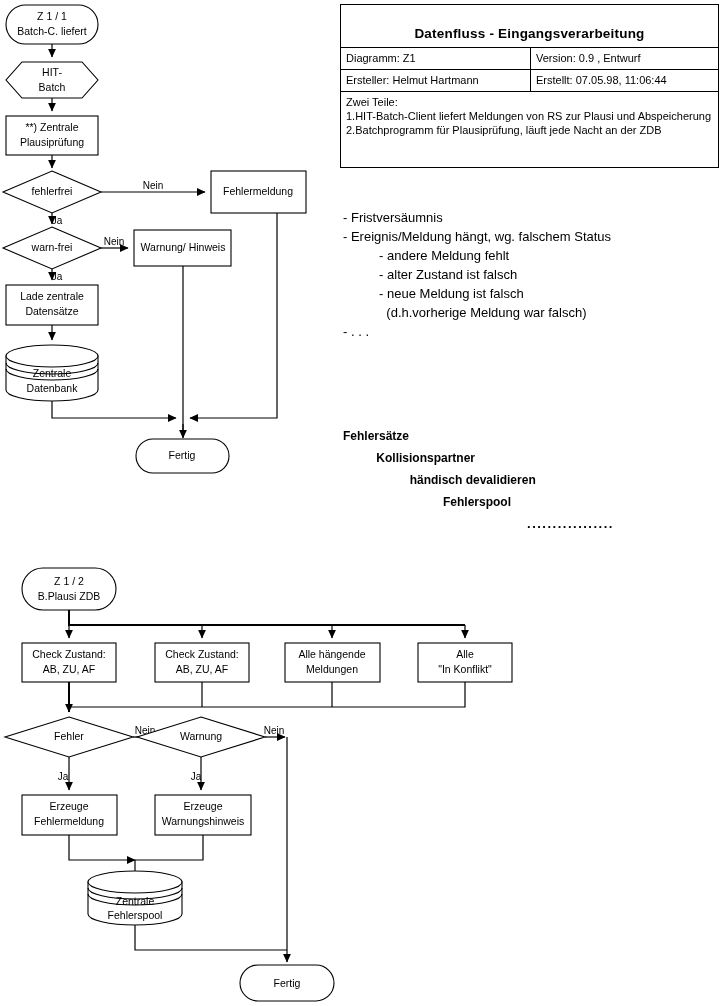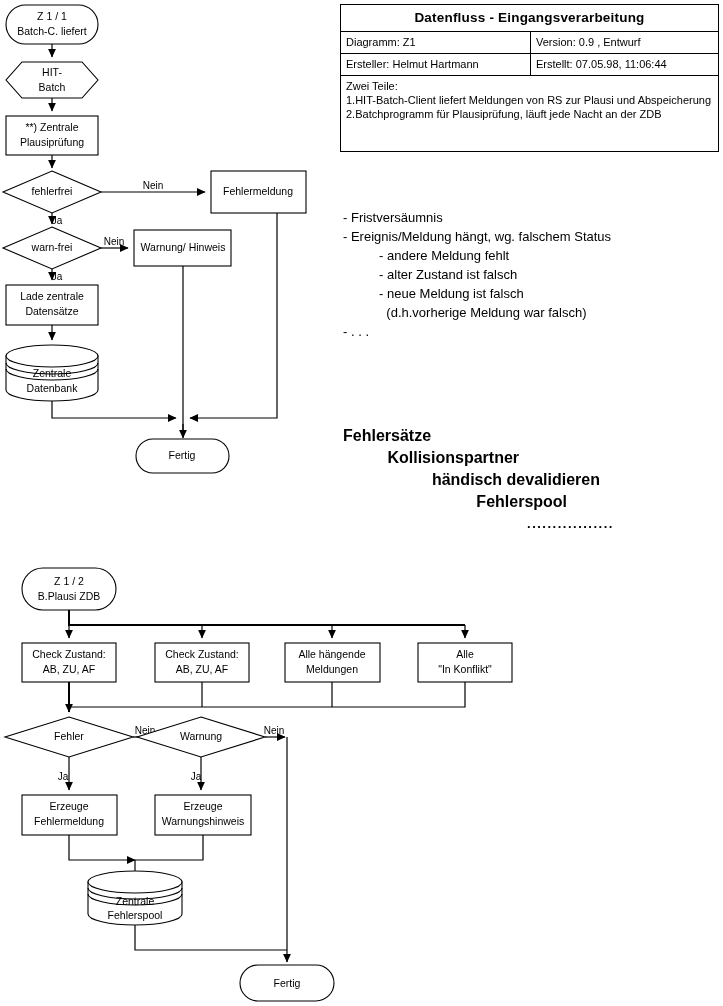--- a/index.html
+++ b/index.html
@@ -77,20 +77,21 @@
     display: flex;
     border-bottom: 1.5px solid #000;
   }
   .tb-row:last-child { border-bottom: none; align-items: flex-end; }
   .tb-title {
     text-align: center;
     font-weight: bold;
     font-size: 13.5px;
     padding: 5px 0 6px 0;
     letter-spacing: 0.2px;
+    margin-top: 16px;
   }
   .tb-cell {
     font-size: 11px;
     padding: 4px 16px 5px 5px;
     box-sizing: border-box;
   }
   .tb-cell.left {
     width: 190px;
     border-right: 1.5px solid #000;
   }
@@ -124,21 +125,21 @@
   }
 
   #fehlersaetze {
     position: absolute;
     left: 343px;
     top: 425px;
     width: 376px;
   }
   #fehlersaetze .fz-line {
     font-weight: bold;
-    font-size: 16px;
+    font-size: 12px;
     line-height: 22px;
     white-space: pre;
   }
   #fehlersaetze .fz-dots {
     font-weight: bold;
     font-size: 13px;
     line-height: 22px;
     letter-spacing: 1.5px;
     white-space: pre;
   }

